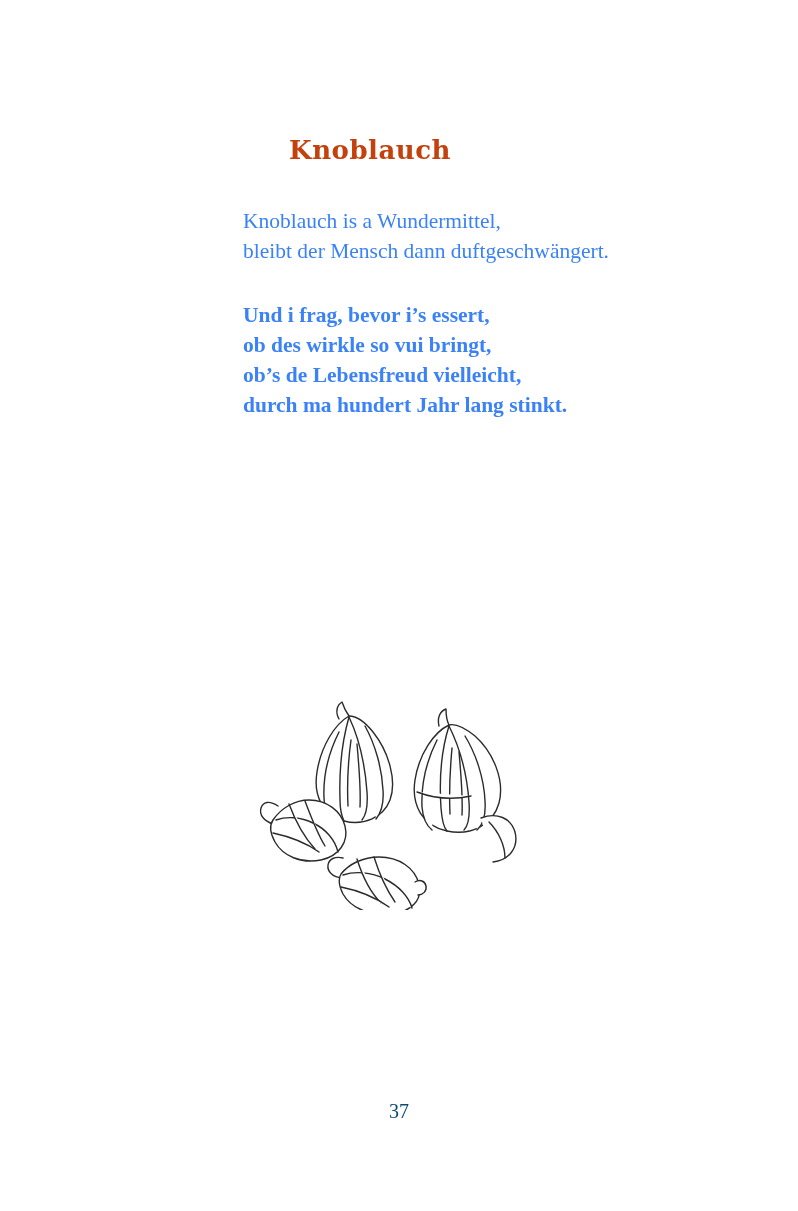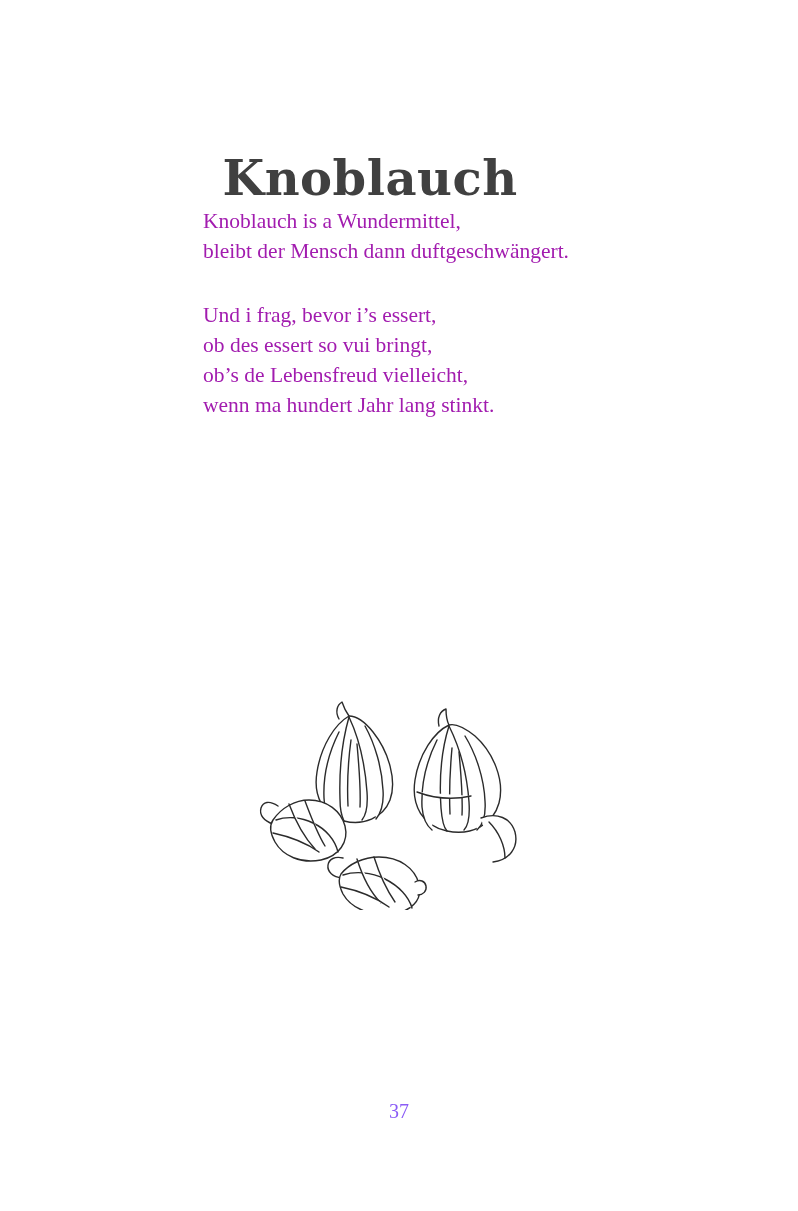--- a/index.html
+++ b/index.html
@@ -22,83 +22,85 @@
     box-sizing: border-box;
   }
   .poem-title {
     position: absolute;
     top: 118px;
     left: 0;
     width: 740px;
     text-align: center;
     font-family: "DejaVu Serif", serif;
     font-weight: 700;
-    font-size: 48px;
+    font-size: 26px;
     letter-spacing: 0.5px;
-    color: #404040;
+    color: #c2410c;
   }
   .poem-body {
     position: absolute;
     top: 206px;
     left: 203px;
     width: 480px;
   }
   .stanza {
     margin: 0 0 34px 0;
   }
   .stanza:last-child {
     margin-bottom: 0;
+    font-weight: bold;
   }
   .line {
     font-size: 21.5px;
     line-height: 30px;
-    color: #a21caf;
+    color: #3b82f6;
     white-space: pre;
+    margin-left: 40px;
   }
   .illustration {
     position: absolute;
     top: 660px;
     left: 243px;
     width: 320px;
     height: 250px;
   }
   .illustration svg {
     display: block;
     width: 320px;
     height: 250px;
   }
   .page-number {
     position: absolute;
     top: 1100px;
     left: 0;
     width: 798px;
     text-align: center;
     font-size: 20px;
-    color: #8b5cf6;
+    color: #0c4a6e;
   }
 </style>
 </head>
 <body>
 
 <div class="page">
 
   <h1 class="poem-title">Knoblauch</h1>
 
   <div class="poem-body">
 
     <div class="stanza">
       <div class="line">Knoblauch is a Wundermittel,</div>
       <div class="line">bleibt der Mensch dann duftgeschwängert.</div>
     </div>
 
     <div class="stanza">
       <div class="line">Und i frag, bevor i’s essert,</div>
-      <div class="line">ob des essert so vui bringt,</div>
+      <div class="line">ob des wirkle so vui bringt,</div>
       <div class="line">ob’s de Lebensfreud vielleicht,</div>
-      <div class="line">wenn ma hundert Jahr lang stinkt.</div>
+      <div class="line">durch ma hundert Jahr lang stinkt.</div>
     </div>
 
   </div>
 
   <div class="illustration">
     <svg viewBox="0 0 320 250" xmlns="http://www.w3.org/2000/svg">
       <g fill="#ffffff" stroke="#2b2b2b" stroke-width="1.4" stroke-linejoin="round" stroke-linecap="round">
 
         <path d="M96 59 C92 52 94 45 99 42 C101 48 103 52 106 56"></path>
         <path d="M106 56 C92 64 78 86 74 112 C70 136 80 155 101 161 C120 166 140 158 147 140 C154 121 146 92 130 72 C122 62 113 56 106 56 Z"></path>

